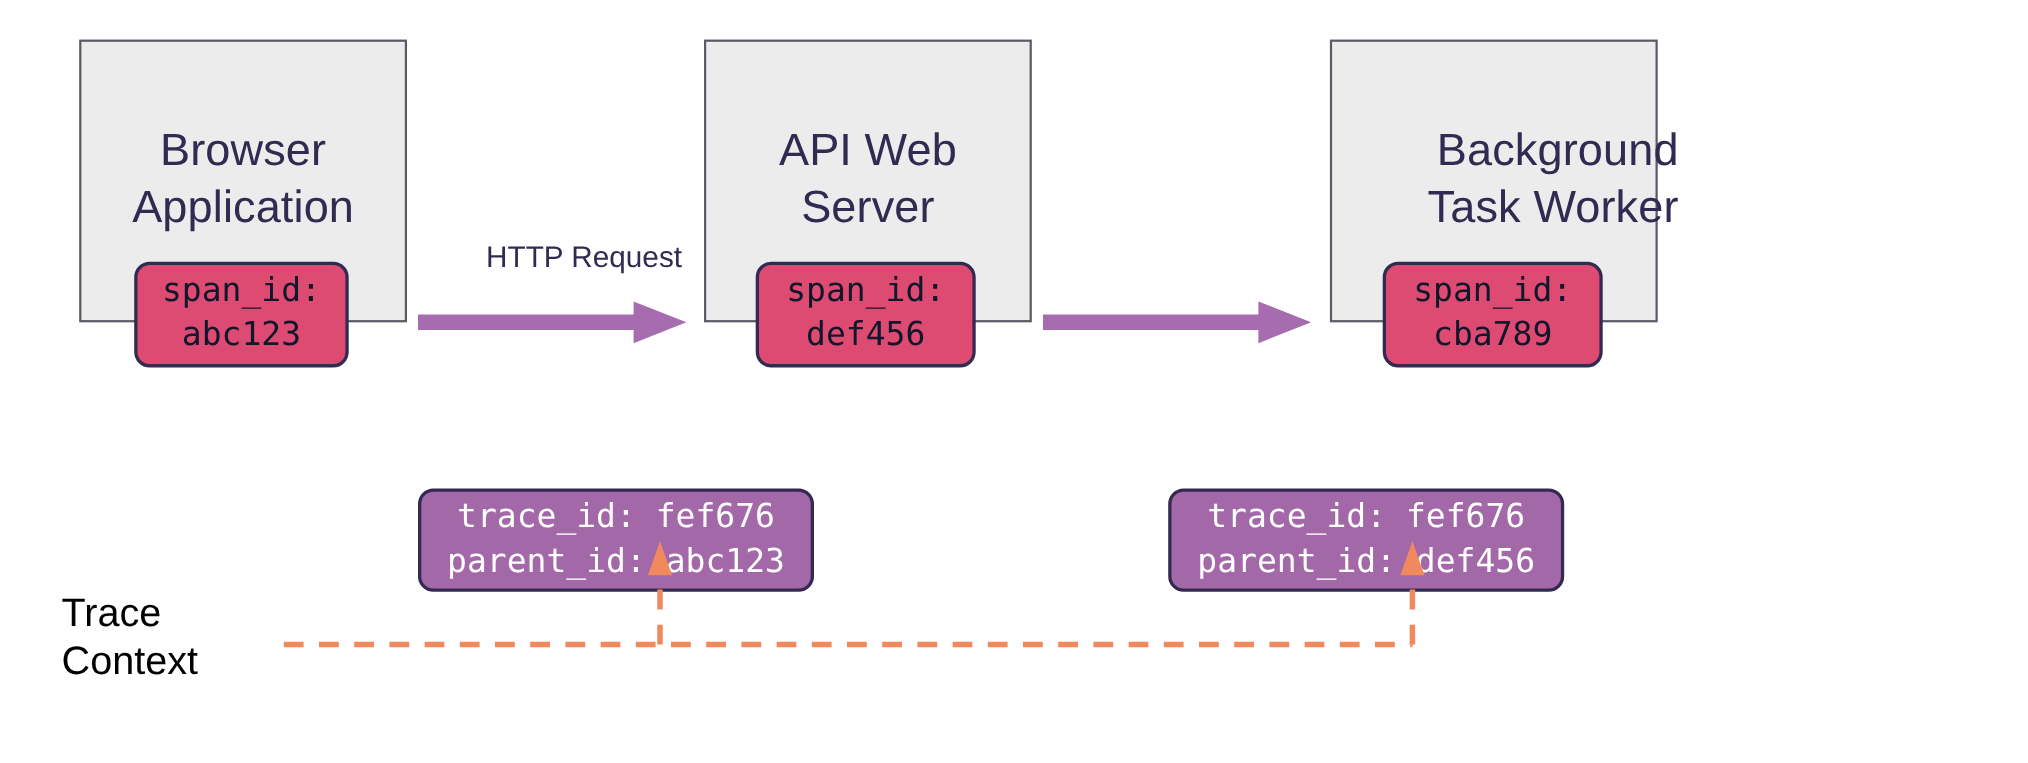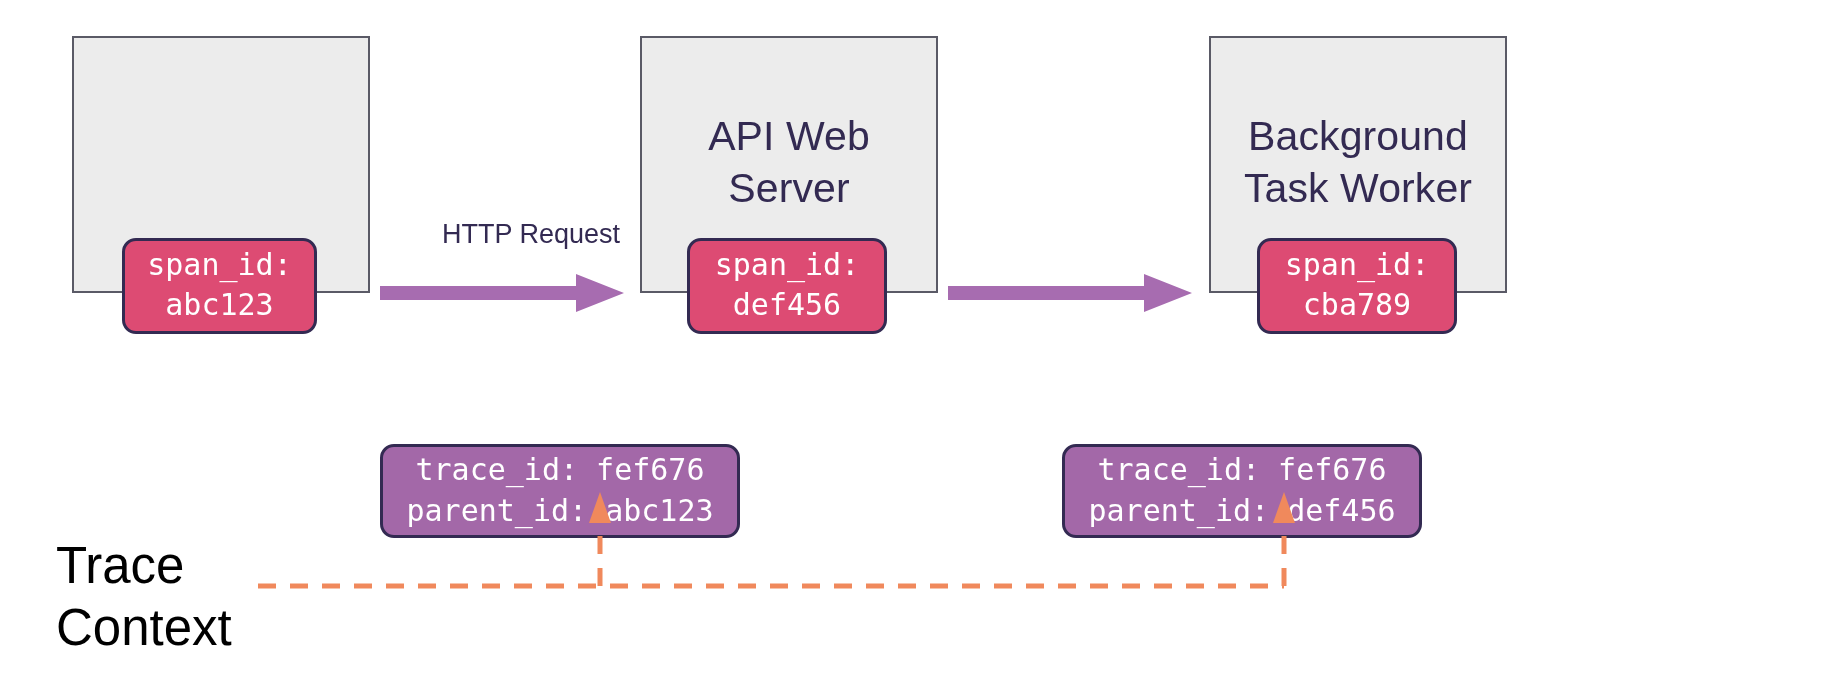--- a/index.html
+++ b/index.html
@@ -38,21 +38,21 @@
     font-family: "Liberation Sans", sans-serif;
   }
 
   
   .span-badge {
     position: absolute;
     background: #dd4b73;
     border: 3px solid #332a52;
     border-radius: 14px;
     box-sizing: border-box;
-    color: #ffffff;
+    color: #0f172a;
     font-family: "DejaVu Sans Mono", monospace;
     font-size: 30px;
     line-height: 1.33;
     text-align: center;
     white-space: pre-line;
     display: flex;
     align-items: center;
     justify-content: center;
     padding-bottom: 2px;
   }
@@ -94,46 +94,48 @@
     position: absolute;
     left: 0;
     top: 0;
     width: 1844px;
     height: 694px;
     pointer-events: none;
   }
   .trace-context-label {
     position: absolute;
     color: #000000;
-    font-size: 51px;
+    font-size: 36px;
     line-height: 1.22;
     white-space: pre-line;
     text-align: left;
     font-family: "Liberation Sans", sans-serif;
   }
 </style>
 </head>
 <body>
 
 <div id="canvas">
 
   <div class="service-box" style="left:72px; top:36px; width:298px; height:257px;"></div>
+  <div class="service-title" style="left:72px; top:110px; width:298px;">Browser
+Application</div>
 
   <div class="span-badge" style="left:122px; top:238px; width:195px; height:96px;">span_id:
 abc123</div>
 
   <div class="service-box" style="left:640px; top:36px; width:298px; height:257px;"></div>
   <div class="service-title" style="left:640px; top:110px; width:298px;">API Web
 Server</div>
 
   <div class="span-badge" style="left:687px; top:238px; width:200px; height:96px;">span_id:
 def456</div>
 
   <div class="service-box" style="left:1209px; top:36px; width:298px; height:257px;"></div>
-  <div class="service-title" style="left:1190px; top:110px; width:336px;">Background
+  <div class="service-title" style="left:1190px; top:110px; width:336px;text-align:right;">Background
 Task Worker</div>
 
   <div class="span-badge" style="left:1257px; top:238px; width:200px; height:96px;">span_id:
 cba789</div>
 
   <div class="arrow-label" style="left:380px; top:219px; width:240px;">HTTP Request</div>
   <svg class="flow-arrow" style="left:380px; top:272px; width:246px; height:42px;" viewBox="0 0 246 42" xmlns="http://www.w3.org/2000/svg">
     <path d="M0,14 L196,14 L196,2 L244,21 L196,40 L196,28 L0,28 Z" fill="#a76cb0"></path>
   </svg>
 

